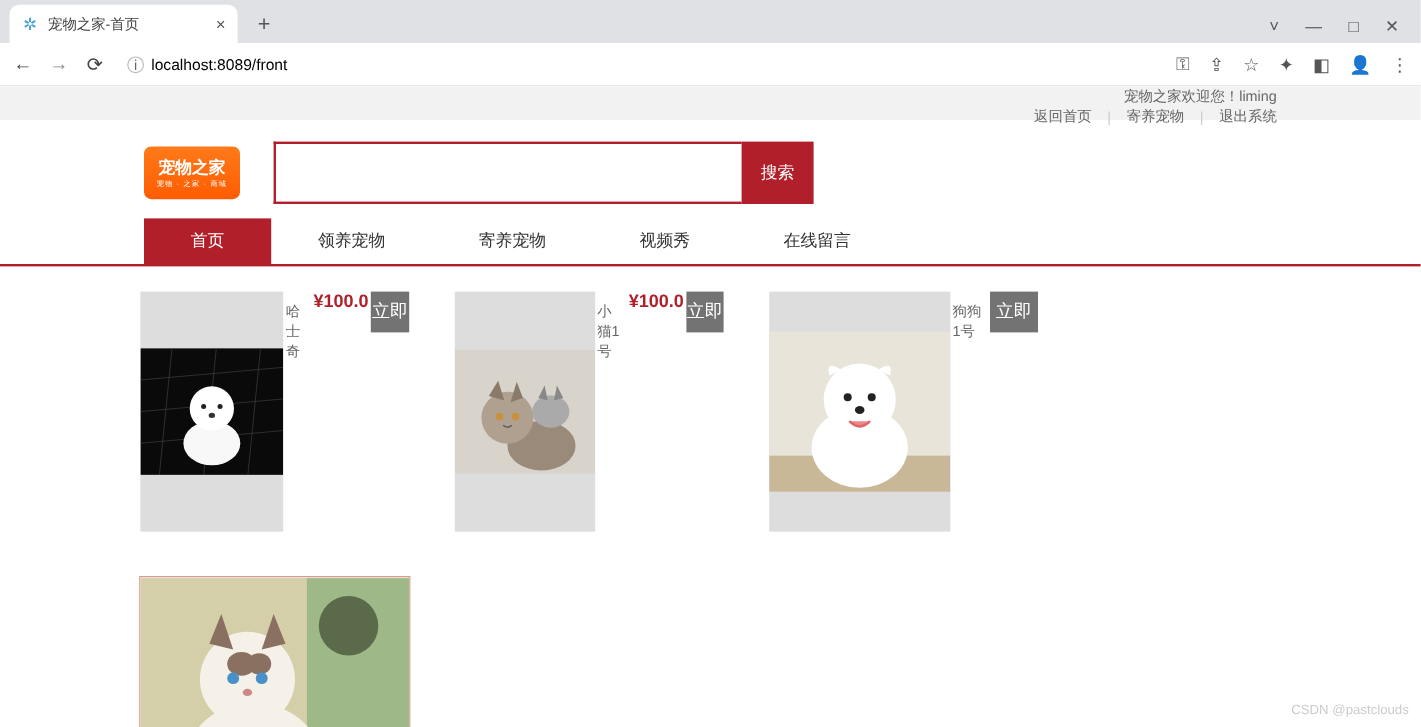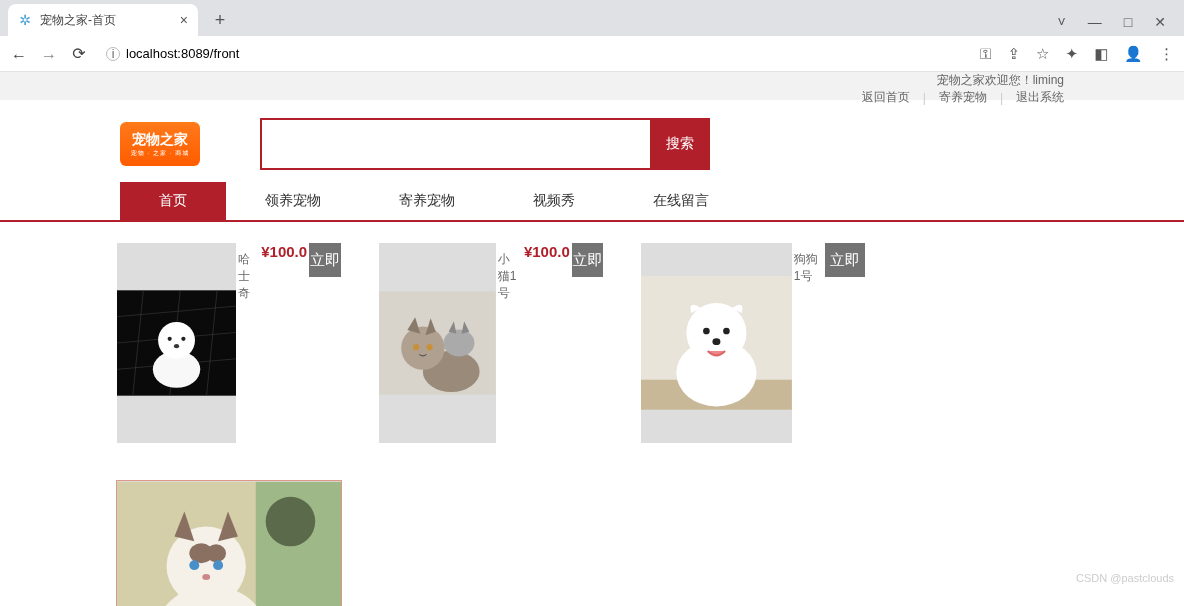--- a/index.html
+++ b/index.html
@@ -23,21 +23,21 @@
   .tb-right { margin-left:auto; display:flex; gap:16px; align-items:center; color:#555;}
   .tb-right span { font-size:15px; }
 
   
   .infobar { background: #f2f2f2; height: 28px; display: flex; align-items: flex-end; padding: 0 120px; font-size: 12px; color:#666;flex-direction:column;}
   .infobar .right-links { margin-left: auto; display: flex; gap: 13px; align-items:center;}
   .infobar .right-links a { color:#666; text-decoration:none; }
   .infobar .sep { color:#ccc; }
 
   
-  .header-row { display:flex; align-items:center; padding: 18px 120px 12px; gap:60px;}
+  .header-row { display:flex; align-items:center; padding: 18px 120px 12px; gap:28px;}
   .logo { width:80px; height:44px; background:linear-gradient(180deg,#ff7a1a,#ff5c00); border-radius:6px; display:flex; flex-direction:column; align-items:center; justify-content:center; color:#fff; font-weight:bold; font-size:14px;}
   .logo small{ font-size:6px; font-weight:normal; letter-spacing:1px;}
   .search-wrap { display:flex; height:52px;}
   .search-input { width:390px; border:2px solid #b1202a; border-right:none; outline:none; padding:0 8px; font-size:13px;}
   .search-btn { width:60px; background:#b1202a; color:#fff; border:none; font-size:14px; cursor:pointer;}
 
   
   .nav { border-bottom:2px solid #b1202a; padding:0 120px;}
   .nav ul { list-style:none; display:flex; }
   .nav li { padding:10px 39px; font-size:14px; color:#333; cursor:pointer;}
@@ -46,21 +46,21 @@
   
   .grid { padding: 20px 116px 0; display:flex; gap:36px; flex-wrap:wrap;}
   .card { width:226px; display:flex; flex-direction:row; border:1px solid transparent;}
   .card.hover { border:1px solid #d98; }
   .pic { width:100%; height:200px; background:#ddd; display:flex; align-items:center; justify-content:center;}
   .pic svg { width:100%; height:100%;}
   .pname { font-size:12px; color:#666; padding:8px 2px 18px;}
   .price { font-size:15px; font-weight:bold; color:#b1202a; padding:0 2px 6px;}
   .buy { background:#737373; color:#fff; text-align:center; height:34px; line-height:34px; font-size:15px; cursor:pointer;}
 
-  .watermark { position:fixed; right:10px; bottom:22px; font-size:11px; color:#ccc;}
+  .watermark { position:fixed; right:10px; bottom:8px; font-size:11px; color:#ccc;}
 </style>
 </head>
 <body>
 
 <div class="chrome-top">
   <div class="tab">
     <span class="favicon">✲</span>
     <span>宠物之家-首页</span>
     <span class="close">×</span>
   </div>

